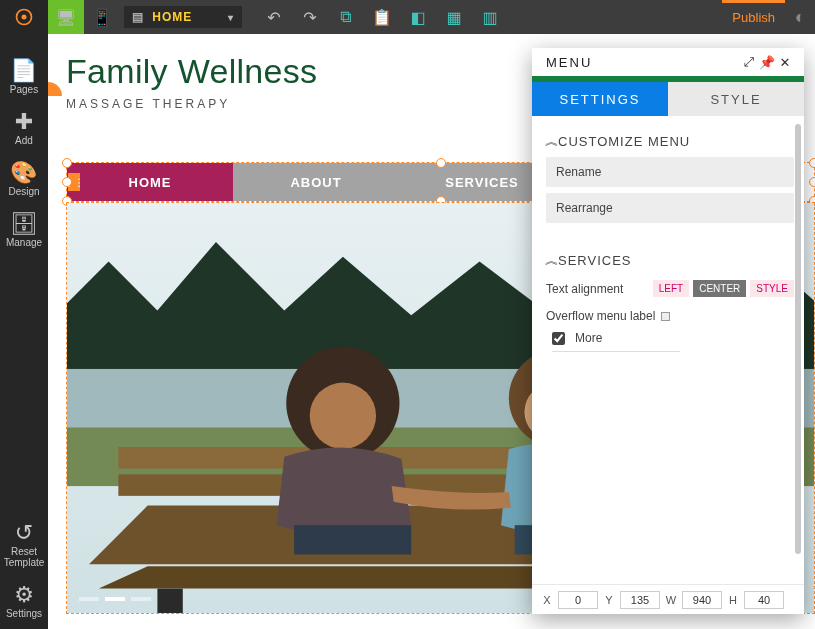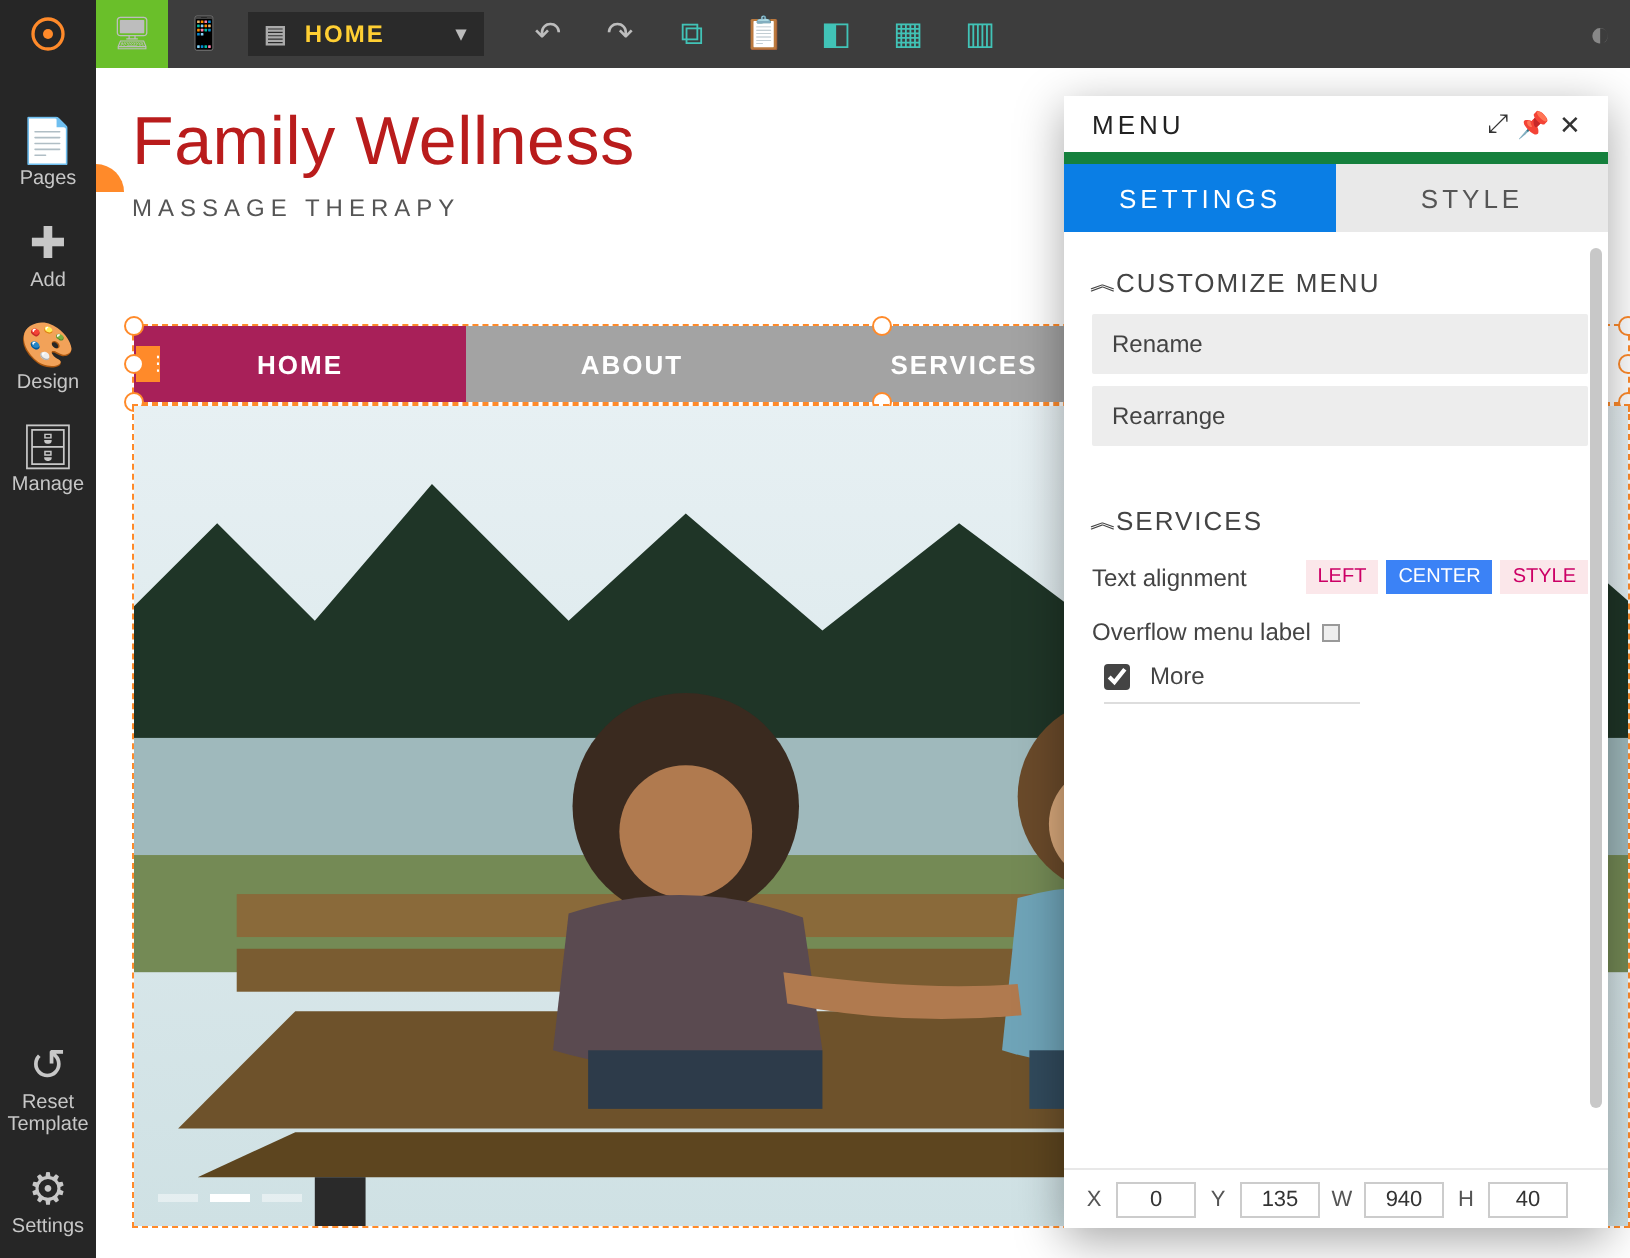--- a/index.html
+++ b/index.html
@@ -24,21 +24,21 @@
 .tb-page .chev { position:absolute; right:8px; color:#bbb; font-size:10px; }
 .tb-gap { width:14px; }
 .tb-sep { flex:1; }
 .publish { color:#ff8a2a; font-size:13px; padding:0 10px; cursor:pointer; height:34px; display:flex; align-items:center; position:relative; }
 .publish::before { content:""; position:absolute; top:0; left:0; right:0; height:3px; background:#ff8a2a; }
 .preview-ico { width:30px; display:flex; align-items:center; justify-content:center; color:#888; font-size:18px; }
 
 
 .canvas { position:absolute; left:48px; right:0; top:34px; bottom:0; background:#fff; overflow:hidden; }
 .page-inner { position:absolute; left:18px; right:0; top:18px; }
-.site-title { font-family: "Segoe UI Light","Segoe UI",Arial; font-size:34px; font-weight:300; color:#b91c1c; letter-spacing:0.3px; }
+.site-title { font-family: "Segoe UI Light","Segoe UI",Arial; font-size:34px; font-weight:300; color:#14532d; letter-spacing:0.3px; }
 .site-sub { font-size:12px; letter-spacing:3px; color:#555; margin-top:6px; }
 
 .nav-wrap { position:absolute; left:18px; top:128px; right:0; border:1px dashed #ff8a2a; padding:0; }
 .nav-bar { display:flex; height:38px; }
 .nav-item { flex:0 0 166px; display:flex; align-items:center; justify-content:center; color:#fff; font-size:13px; font-weight:bold; letter-spacing:1px; background:#a3a3a3; cursor:pointer; }
 .nav-item.active { background:#a82059; }
 .nav-handle { position:absolute; width:10px; height:10px; background:#fff; border:1px solid #ff8a2a; border-radius:50%; }
 .nh-tl { left:-5px; top:-5px; } .nh-tr { right:-5px; top:-5px; }
 .nh-bl { left:-5px; bottom:-5px; } .nh-br { right:-5px; bottom:-5px; }
 .nh-tm { left:50%; top:-5px; transform:translateX(-50%);} 
@@ -64,21 +64,21 @@
 .ptab.active { background:#0a7ee5; color:#fff; }
 .panel-body { flex:1; position:relative; padding:12px 10px 0 14px; overflow:hidden; }
 .panel-scroll { position:absolute; right:3px; top:8px; width:6px; height:430px; background:transparent; }
 .panel-thumb { width:6px; height:430px; background:#c8c8c8; border-radius:3px; }
 .section-h { display:flex; align-items:center; gap:6px; color:#444; font-size:13px; letter-spacing:1px; margin:6px 0 8px; }
 .section-h .chevs { font-size:10px; color:#444; letter-spacing:-4px; transform:scaleX(1.4);}
 .p-btn { background:#ededed; color:#444; font-size:12px; padding:8px 10px; margin-bottom:6px; border-radius:1px; cursor:pointer; }
 .field-row { display:flex; align-items:center; gap:10px; font-size:12px; color:#444; margin:12px 0; }
 .seg { display:flex; gap:4px; margin-left:auto; }
 .seg span { font-size:10px; padding:3px 6px; background:#fbe7ea; color:#c06; cursor:pointer; }
-.seg span.on { background:#3b82f6; color:#fff; }
+.seg span.on { background:#737373; color:#fff; }
 .over-row { font-size:12px; color:#444; display:flex; align-items:center; gap:6px; }
 .over-row .sq { width:9px; height:9px; border:1px solid #999; background:#eee; }
 .more-row { display:flex; align-items:center; gap:10px; font-size:12px; color:#444; margin:8px 0 0 6px; border-bottom:1px solid #ddd; padding:0 0 6px; width:128px; }
 .more-row input { accent-color:#444; }
 
 .panel-foot { height:30px; border-top:1px solid #e8e8e8; display:flex; align-items:center; gap:4px; padding:0 8px; font-size:11px; color:#555; }
 .panel-foot .fld { width:40px; height:18px; border:1px solid #ccc; background:#fff; text-align:center; font-size:11px; line-height:16px; color:#333; }
 .panel-foot .lab { width:14px; text-align:center; }
 
 
@@ -154,20 +154,23 @@
   <div class="tb-btn">
       <span class="tico teal">◧</span>
     </div>
   <div class="tb-btn">
       <span class="tico teal">▦</span>
     </div>
   <div class="tb-btn">
       <span class="tico teal">▥</span>
     </div>
   <div class="tb-sep"></div>
+  <div class="publish">
+      <span>Publish</span>
+    </div>
   <div class="preview-ico">
       <span>◐</span>
     </div>
 </div>
 
 <div class="canvas">
   <div class="marker-orange"></div>
   <div class="page-inner">
     <div class="site-title">Family Wellness</div>
     <div class="site-sub">MASSAGE THERAPY</div>

